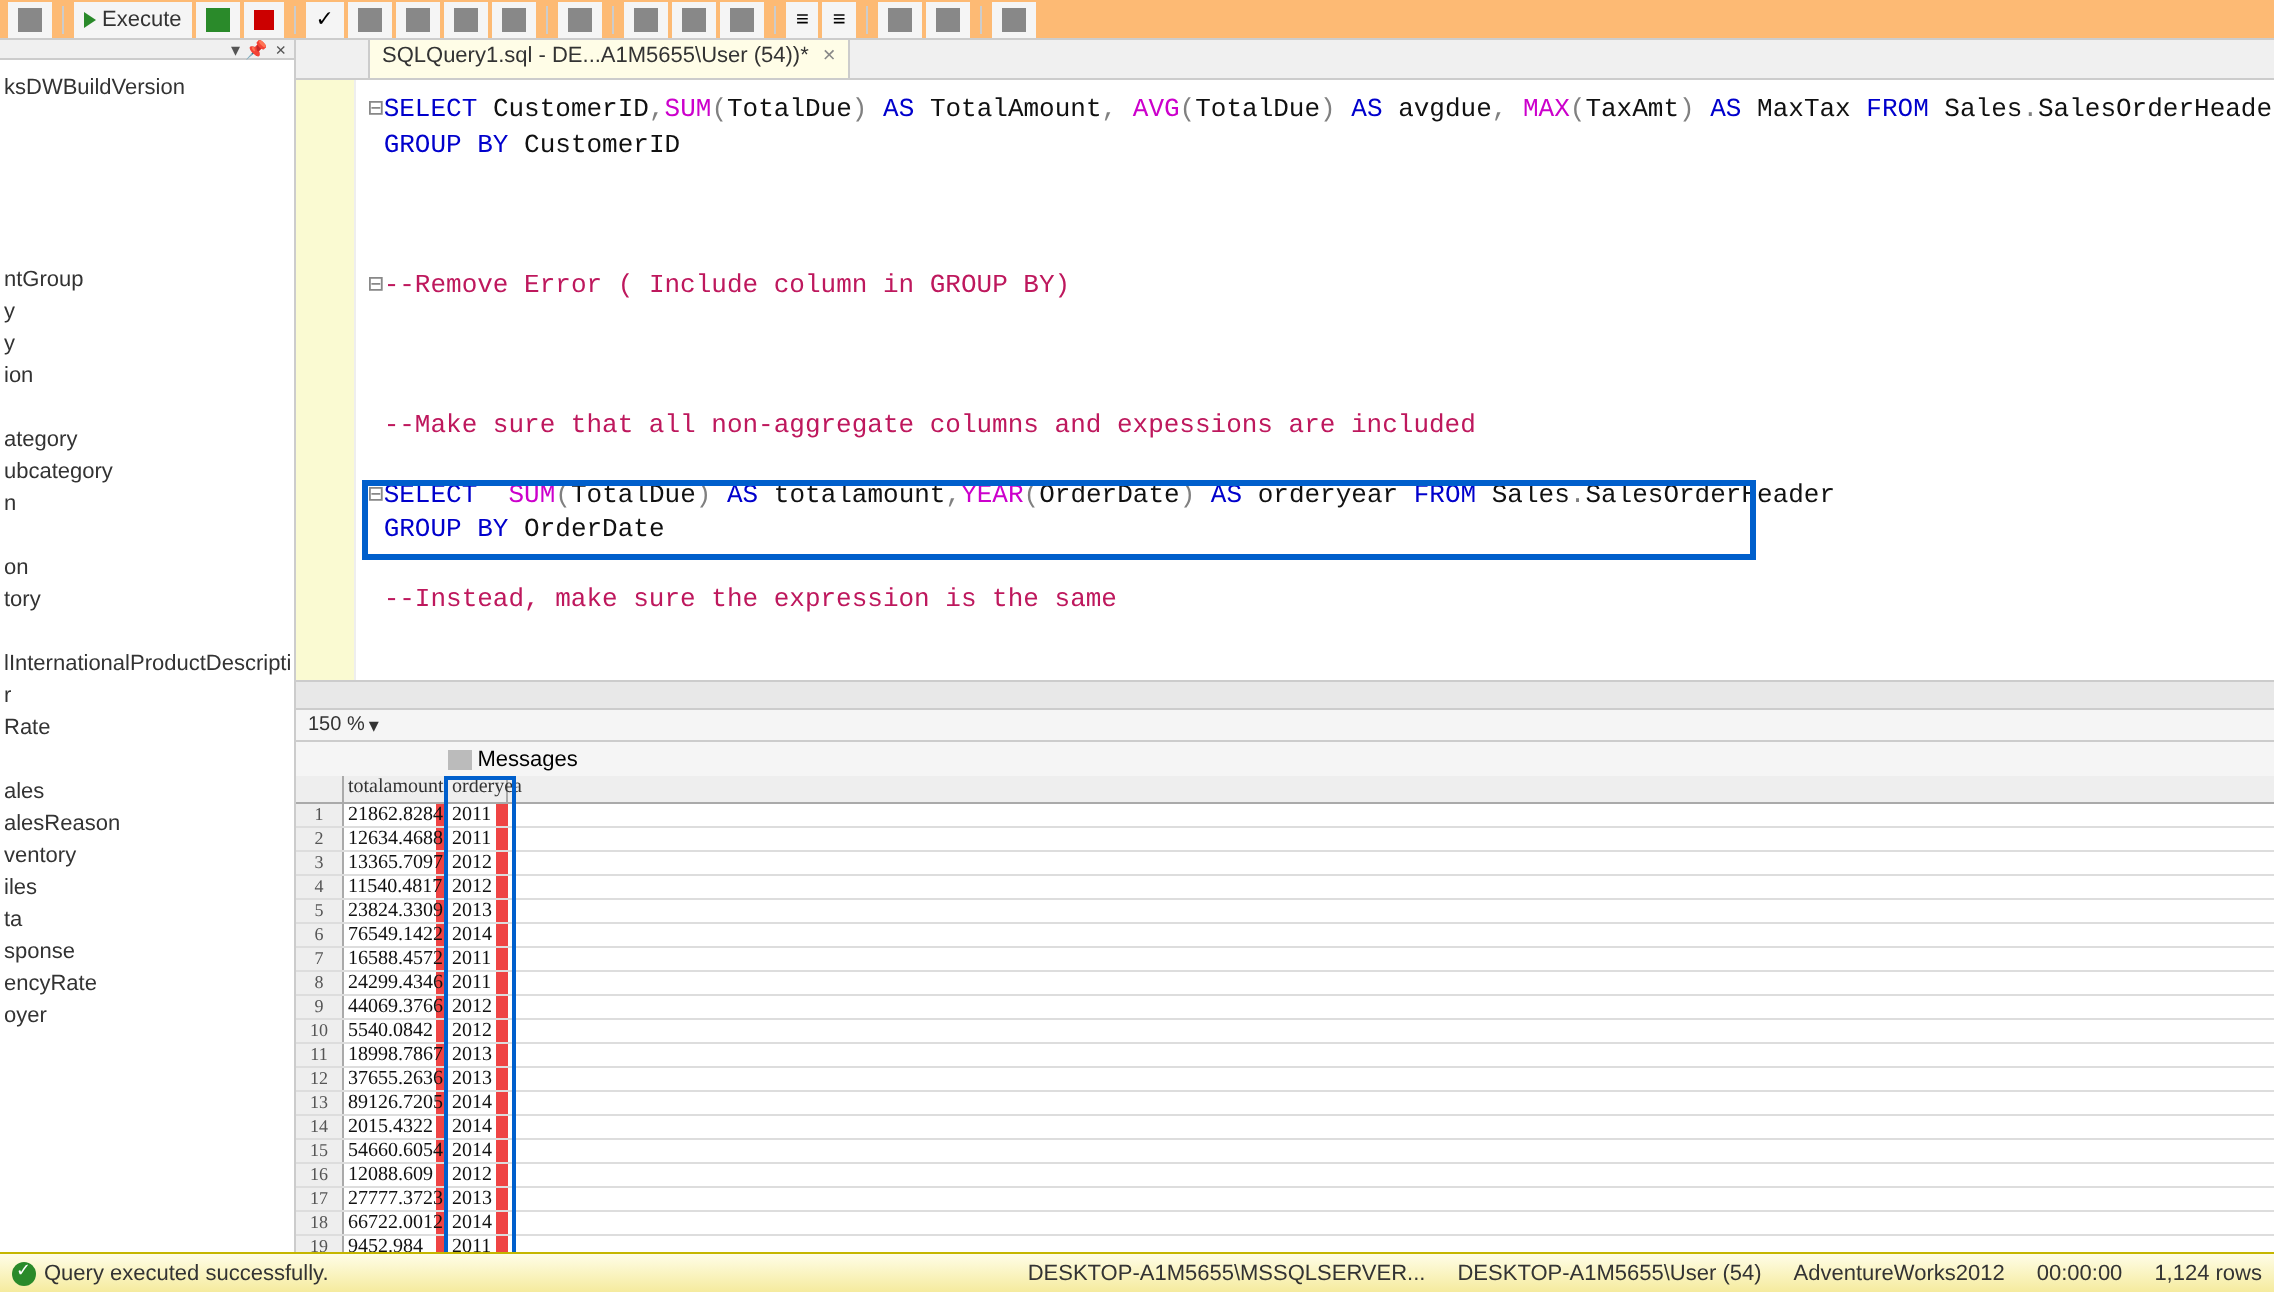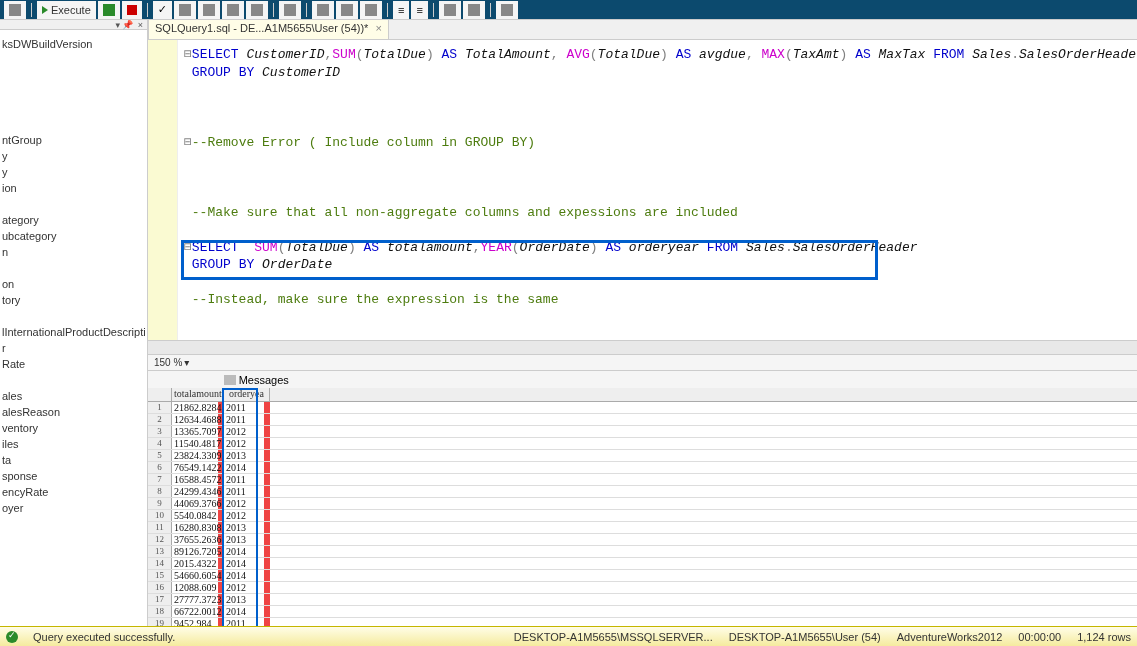--- a/index.html
+++ b/index.html
@@ -1,68 +1,68 @@
 <!DOCTYPE html>
 <html><head>
 <meta charset="utf-8">
 <style>
   * { box-sizing: border-box; margin: 0; padding: 0; }
   body { font-family: 'Segoe UI', Tahoma, sans-serif; font-size: 11px; overflow: hidden; width: 1137px; height: 646px; background: #eee; }
 
-  .toolbar { height: 20px; background: #0c4a6e; border-bottom: 1px solid #ccc; display: flex; align-items: center; padding: 0 4px; gap: 2px; }
+  .toolbar { height: 20px; background: #fdba74; border-bottom: 1px solid #ccc; display: flex; align-items: center; padding: 0 4px; gap: 2px; }
   .toolbar .btn { display: inline-flex; align-items: center; height: 18px; padding: 0 4px; cursor: pointer; background: #f5f5f5; border: 1px solid transparent; }
   .execute-btn { color: #333; }
   .execute-btn .tri { width:0;height:0;border-top:4px solid transparent;border-bottom:4px solid transparent;border-left:6px solid #2a8a2a;display:inline-block;margin-right:3px;}
   .toolbar .sep { width:1px; height:14px; background:#ccc; margin:0 3px; }
   .gray-icon { background:#888; width:12px; height:12px; display:inline-block; }
 
   .main { display:flex; height: 606px; }
   .sidebar { width: 148px; background:#fff; border-right:1px solid #ccc; position:relative; }
   .side-header { height:10px; background:#f0f0f0; border-bottom:1px solid #ccc; display:flex; justify-content:flex-end; padding-right:2px; }
   .side-header span { font-size:9px; color:#555; padding:0 2px;}
   .side-tree { padding: 6px 2px; font-size:11px; color:#333; line-height:16px; }
   .side-tree div { white-space:nowrap; overflow:hidden; }
 
   .editor-area { flex:1; display:flex; flex-direction:column; position:relative; }
   .doc-tabs { height:20px; background:#f0f0f0; display:flex; align-items:flex-end; border-bottom:1px solid #ccc; }
-  .doc-tab { height:20px; background:#fffde7; border:1px solid #ccc; border-bottom:none; padding:2px 6px; font-size:11px; color:#333; position:relative; }
+  .doc-tab { height:20px; background:#fffde7; border:1px solid #ccc; border-bottom:none; padding:2px 6px; font-size:11px; color:#333; position:relative;margin-left:36px; }
   .doc-tab .close { color:#888; margin-left:4px; cursor:pointer;}
 
   .query-editor { flex: 0 0 300px; background:#fff; position:relative; overflow:hidden; }
   .gutter { position:absolute; left:0; top:0; width:30px; height:100%; background:#fafad2; border-right:1px solid #eee; }
   .code { font-family:Consolas, 'Courier New', monospace; font-size:13px; line-height:17.5px; padding: 6px 8px 6px 36px; white-space:pre; }
   .kw-blue { color:#0000cc; }
   .kw-pink { color:#cc00cc; }
   .kw-gray { color:#808080; }
-  .kw-green { color:#4d7c0f; }
-  .txt { color:#111;font-style:italic; }
+  .kw-green { color:#be185d; }
+  .txt { color:#111; }
   .highlight-box { position:absolute; border:3px solid #005fcc; pointer-events:none; }
 
   .zoom-bar { height:16px; background:#f5f5f5; border-top:1px solid #ccc; font-size:10px; color:#333; padding:0 6px; display:flex; align-items:center; }
   .hscroll { height:14px; background:#e8e8e8; border-top:1px solid #ccc; }
 
   .results-header { height:18px; background:#f5f5f5; border-top:1px solid #ccc; display:flex; align-items:center; padding-left:4px; font-size:11px; }
   .results-header .tab { display:inline-flex; align-items:center; padding:0 6px; height:18px; cursor:pointer; }
   .results-header .tab.active { background:#fff; border:1px solid #ccc; border-bottom:1px solid #fff;margin-top:42px; }
   .mini-icon { width:12px; height:10px; display:inline-block; background:#bbb; margin-right:3px; }
 
   .results-grid { flex:1; background:#fff; overflow:hidden; position:relative; font-family:'Segoe UI', Tahoma; font-size:10px; }
   .grid-headers { display:flex; background:#eee; border-bottom:1px solid #aaa; height:14px; }
   .grid-headers .rh { width:24px; border-right:1px solid #aaa; }
   .grid-headers .ch { border-right:1px solid #aaa; padding:0 2px; color:#333; text-align:center; }
   .grid-body { }
   .grid-row { display:flex; height:12px; border-bottom:1px solid #ddd; }
   .grid-row .rh { width:24px; background:#eee; border-right:1px solid #aaa; text-align:center; color:#555; font-size:9px; }
   .grid-row .cell { border-right:6px solid #ef4444; padding:0 2px; color:#111; font-size:10px; }
   .c-amt { width:52px; }
-  .c-year { width:46px; }
+  .c-year { width:30px; }
   .results-highlight { position:absolute; border:2px solid #005fcc; pointer-events:none; }
 
   .statusbar { height:20px; background: linear-gradient(#fffde7, #f5eb9e); border-top:1px solid #c5b600; display:flex; align-items:center; font-size:11px; color:#333; padding:0 6px; justify-content:space-between; }
-  .statusbar .left { display:flex; align-items:flex-start; gap:15px; }
+  .statusbar .left { display:flex; align-items:flex-start; gap:4px; }
   .status-ok { width:12px; height:12px; border-radius:50%; background:#2a8a2a; display:inline-block; position:relative; }
   .status-ok::after { content:"✓"; color:#fff; font-size:9px; position:absolute; left:2px; top:-1px; }
   .statusbar .right { display:flex; gap:16px; }
 </style>
 </head>
 <body>
 
 <div class="toolbar">
   <span class="btn">
       <span class="gray-icon"></span>
@@ -260,21 +260,21 @@
             <div class="cell c-amt">44069.3766</div>
             <div class="cell c-year">2012</div>
           </div>
           <div class="grid-row">
             <div class="rh">10</div>
             <div class="cell c-amt">5540.0842</div>
             <div class="cell c-year">2012</div>
           </div>
           <div class="grid-row">
             <div class="rh">11</div>
-            <div class="cell c-amt">16280.8308</div>
+            <div class="cell c-amt">18998.7867</div>
             <div class="cell c-year">2013</div>
           </div>
           <div class="grid-row">
             <div class="rh">12</div>
             <div class="cell c-amt">37655.2636</div>
             <div class="cell c-year">2013</div>
           </div>
           <div class="grid-row">
             <div class="rh">13</div>
             <div class="cell c-amt">89126.7205</div>

